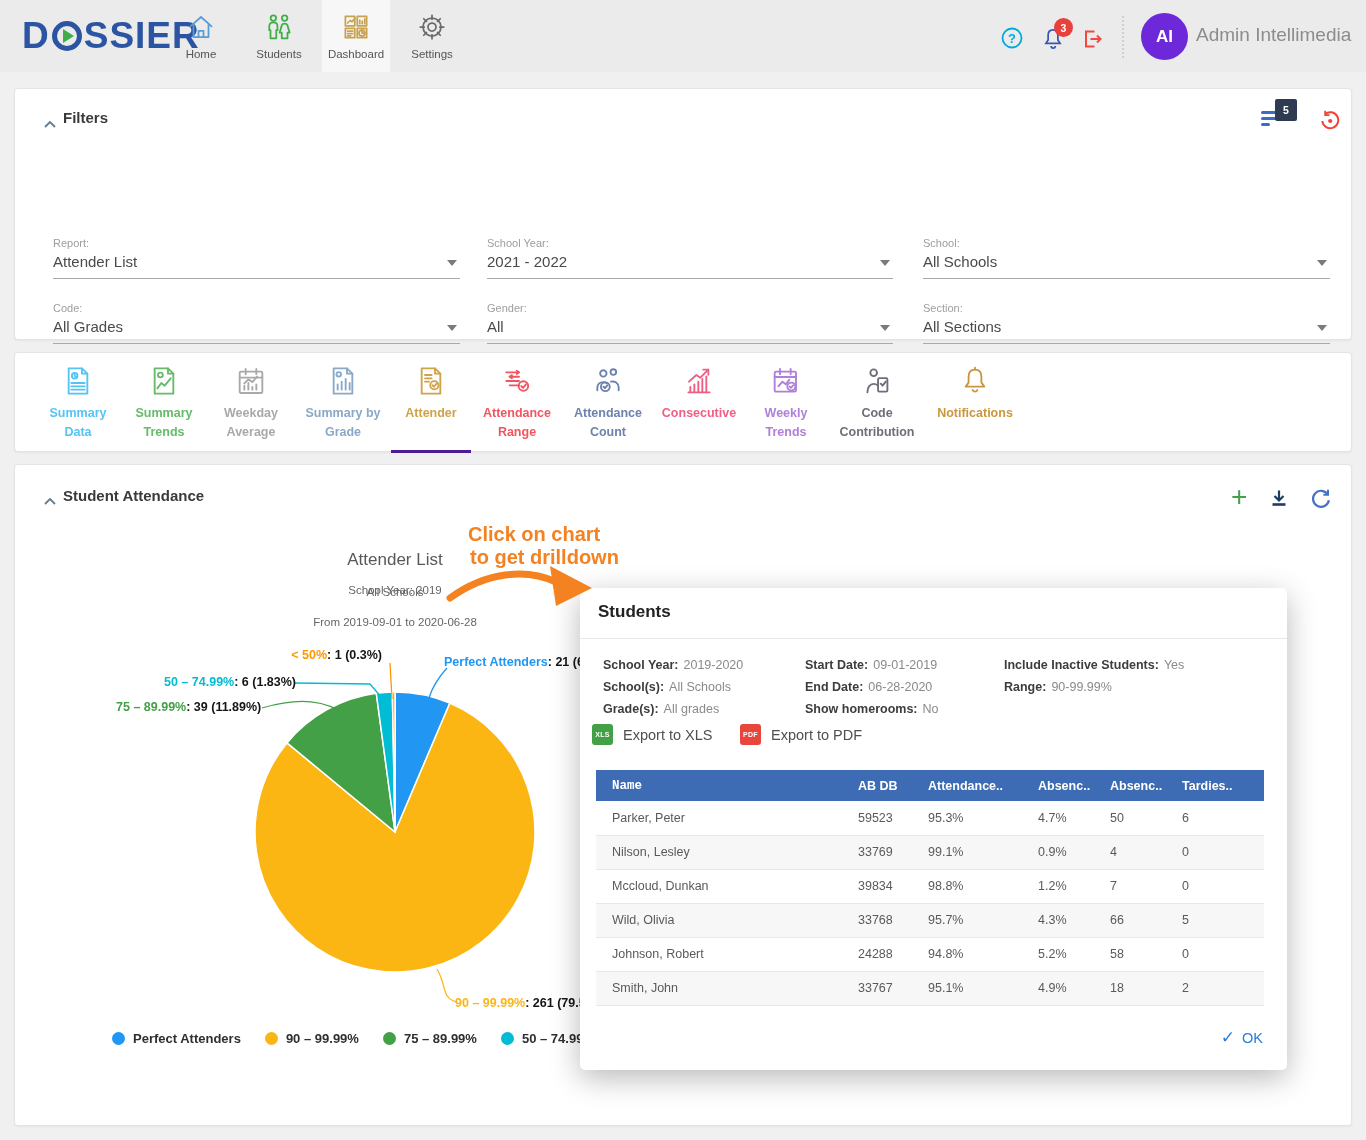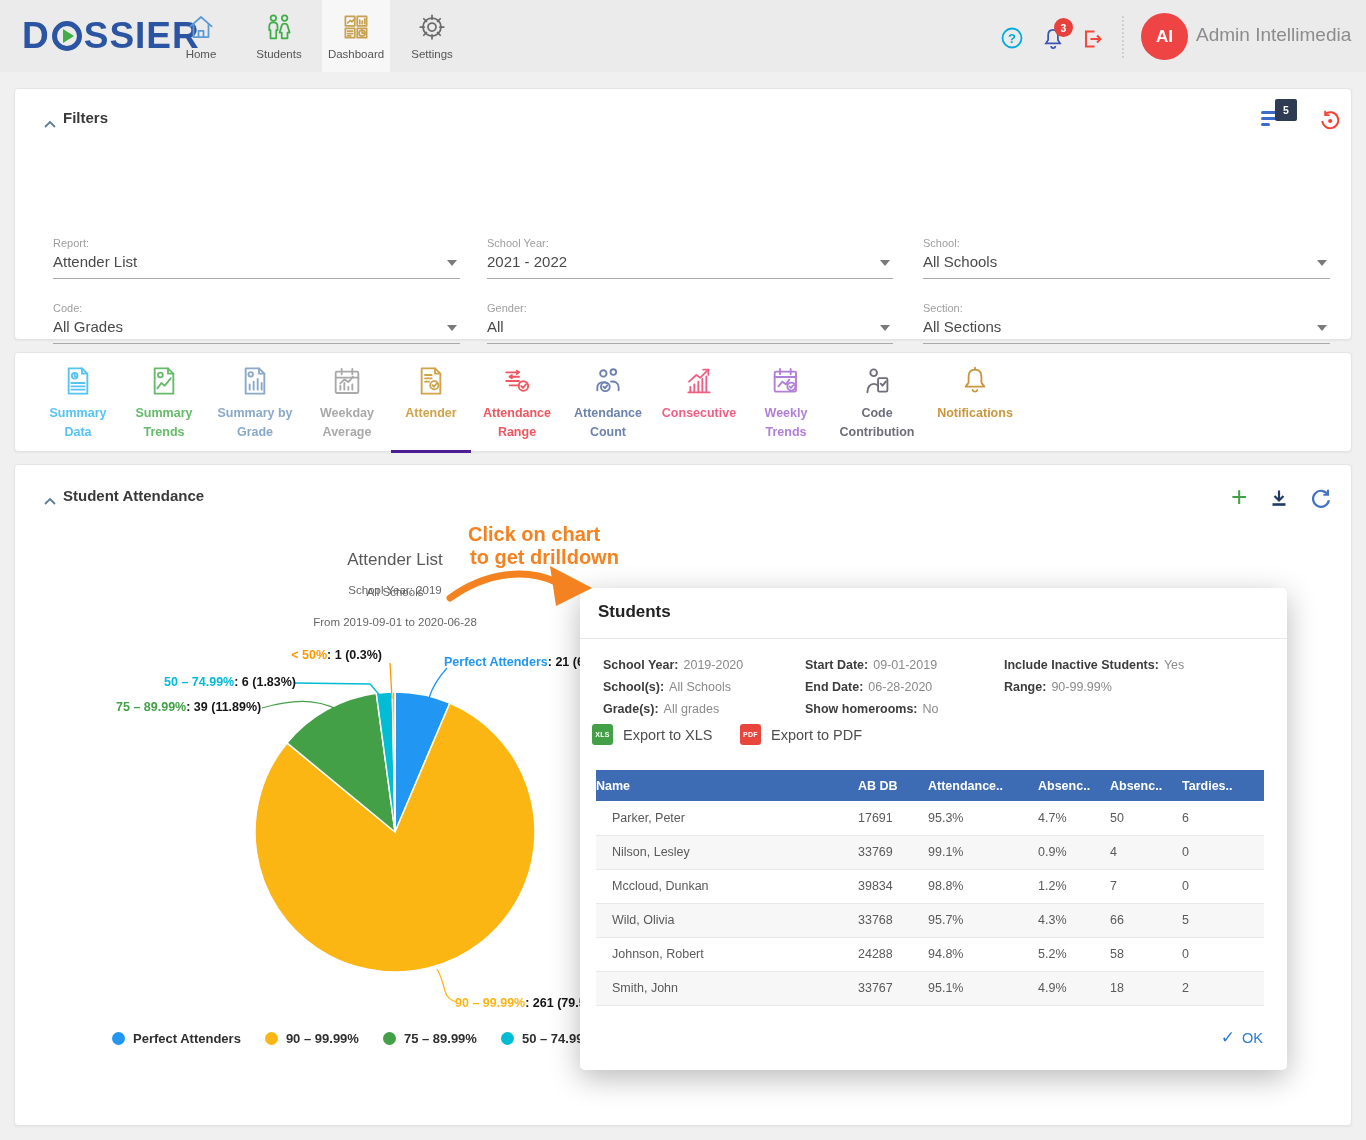--- a/index.html
+++ b/index.html
@@ -12,21 +12,21 @@
   .logo { position:absolute; left:22px; top:14px; display:flex; align-items:center; cursor:pointer; }
   .logo-letter { font-size:37px; font-weight:bold; color:#2b55a2; letter-spacing:1px; line-height:44px; }
   .logo-o { width:30px; height:30px; border:5px solid #2b55a2; border-radius:50%; margin:0 2px; display:flex; align-items:center; justify-content:center; }
   .logo-play { width:0; height:0; border-left:11px solid #3fae49; border-top:7px solid transparent; border-bottom:7px solid transparent; margin-left:3px; }
   .nav-item { position:absolute; top:0; height:72px; display:flex; flex-direction:column; align-items:center; justify-content:center; gap:2px; cursor:pointer; padding:0 10px; }
   .nav-item.active { background:#f7f7f7; }
   .nav-label { font-size:11.5px; color:#555; }
   .hdr-icon { position:absolute; cursor:pointer; }
   .badge { position:absolute; background:#e8413c; color:#fff; border-radius:50%; font-size:10.5px; font-weight:bold; display:flex; align-items:center; justify-content:center; }
   .vdivider { position:absolute; left:1122px; top:16px; height:42px; border-left:2px dotted #cfcfcf; }
-  .avatar { position:absolute; left:1141px; top:13px; width:47px; height:47px; border-radius:50%; background:#ef4444; color:#fff; font-weight:bold; font-size:17px; display:flex; align-items:center; justify-content:center; cursor:pointer; }
+  .avatar { position:absolute; left:1141px; top:13px; width:47px; height:47px; border-radius:50%; background:#6d28d9; color:#fff; font-weight:bold; font-size:17px; display:flex; align-items:center; justify-content:center; cursor:pointer; }
   .username { position:absolute; left:1196px; top:24px; font-size:19px; color:#8c8c8c; cursor:pointer; }
 
   
   .card { position:absolute; background:#fff; border:1px solid #e4e4e4; border-radius:4px; box-shadow:0 1px 2px rgba(0,0,0,.05); }
   .card-title { position:absolute; font-size:15px; font-weight:bold; color:#3a3a3a; }
   .chevron { position:absolute; cursor:pointer; }
 
   
   .field { position:absolute; height:42px; border-bottom:1px solid #a9a9a9; cursor:pointer; }
   .f-label { font-size:11px; color:#9e9e9e; margin-bottom:4px; }
@@ -226,37 +226,37 @@
         </div>
         <div class="tab" style="width: 86px;">
           <span><svg width="32" height="32" viewBox="0 0 24 24" fill="none" stroke="#66bb6a" stroke-width="1.4" stroke-linecap="round" stroke-linejoin="round">
               <path d="M5 2.5h10l4 4V21.5H5z"></path>
               <path d="M15 2.5v4h4"></path>
               <circle cx="9.3" cy="7.5" r="1.8"></circle>
               <path d="M7 17.5l3-4 2.5 2 4.5-5.5"></path>
             </svg></span>
                  <span class="tab-label" style="color:#66bb6a">Summary Trends</span>
         </div>
+        <div class="tab" style="width: 88px;">
+          <span><svg width="32" height="32" viewBox="0 0 24 24" fill="none" stroke="#a9a9a9" stroke-width="1.4" stroke-linecap="round" stroke-linejoin="round">
+              <rect x="3.5" y="5" width="17" height="16" rx="1"></rect>
+              <path d="M3.5 9.5h17M8 3v4M16 3v4"></path>
+              <path d="M7 18.5v-3M10 18.5v-5M13 18.5v-2M16 18.5v-4"></path>
+              <path d="M7 13.8l3-3 3 2 3.5-4"></path>
+            </svg></span>
+                 <span class="tab-label" style="color:#a9a9a9">Weekday Average</span>
+        </div>
         <div class="tab" style="width: 96px;">
           <span><svg width="32" height="32" viewBox="0 0 24 24" fill="none" stroke="#8aa9c8" stroke-width="1.4" stroke-linecap="round" stroke-linejoin="round">
               <path d="M5 2.5h10l4 4V21.5H5z"></path>
               <path d="M15 2.5v4h4"></path>
               <circle cx="8.8" cy="7" r="1.7"></circle>
               <path d="M8 18.5v-4M11 18.5v-6M14 18.5v-8M17 18.5v-5"></path>
             </svg></span>
                  <span class="tab-label" style="color:#8aa9c8">Summary by Grade</span>
-        </div>
-        <div class="tab" style="width: 88px;">
-          <span><svg width="32" height="32" viewBox="0 0 24 24" fill="none" stroke="#a9a9a9" stroke-width="1.4" stroke-linecap="round" stroke-linejoin="round">
-              <rect x="3.5" y="5" width="17" height="16" rx="1"></rect>
-              <path d="M3.5 9.5h17M8 3v4M16 3v4"></path>
-              <path d="M7 18.5v-3M10 18.5v-5M13 18.5v-2M16 18.5v-4"></path>
-              <path d="M7 13.8l3-3 3 2 3.5-4"></path>
-            </svg></span>
-                 <span class="tab-label" style="color:#a9a9a9">Weekday Average</span>
         </div>
         <div class="tab active" style="width: 80px;">
           <span><svg width="32" height="32" viewBox="0 0 24 24" fill="none" stroke="#cfa349" stroke-width="1.4" stroke-linecap="round" stroke-linejoin="round">
               <path d="M5 2.5h10l4 4V21.5H5z"></path>
               <path d="M15 2.5v4h4"></path>
               <path d="M7.5 7.5h5M7.5 10h5M7.5 12.5h3"></path>
               <circle cx="14.5" cy="15.2" r="3.1"></circle>
               <path d="M13.1 15.2l1.1 1.1 2-2.4"></path>
             </svg></span>
                  <span class="tab-label" style="color:#cfa349">Attender</span>
@@ -418,32 +418,32 @@
       <span class="export-badge" style="background:#43a047;">XLS</span>
       <span class="export-label">Export to XLS</span>
     </div>
     <div class="export-btn" style="left:160px;">
       <span class="export-badge" style="background:#e8453c;">PDF</span>
       <span class="export-label">Export to PDF</span>
     </div>
     <table class="mtable">
       <thead>
           <tr id="mthead">
-            <th style="width: 262px; ">Name</th>
+            <th style="width: 262px; padding-left: 16px; font-family: Liberation Mono, monospace;">Name</th>
             <th style="width: 70px;">AB DB</th>
             <th style="width: 110px;">Attendance..</th>
             <th style="width: 72px;">Absenc..</th>
             <th style="width: 72px;">Absenc..</th>
             <th style="width: 82px;">Tardies..</th>
           </tr>
         </thead>
       <tbody id="mtbody">
           <tr>
             <td style="padding-left: 16px;">Parker, Peter</td>
-            <td>17691</td>
+            <td>59523</td>
             <td>95.3%</td>
             <td>4.7%</td>
             <td>50</td>
             <td>6</td>
           </tr>
           <tr class="alt">
             <td style="padding-left: 16px;">Nilson, Lesley</td>
             <td>33769</td>
             <td>99.1%</td>
             <td>0.9%</td>

